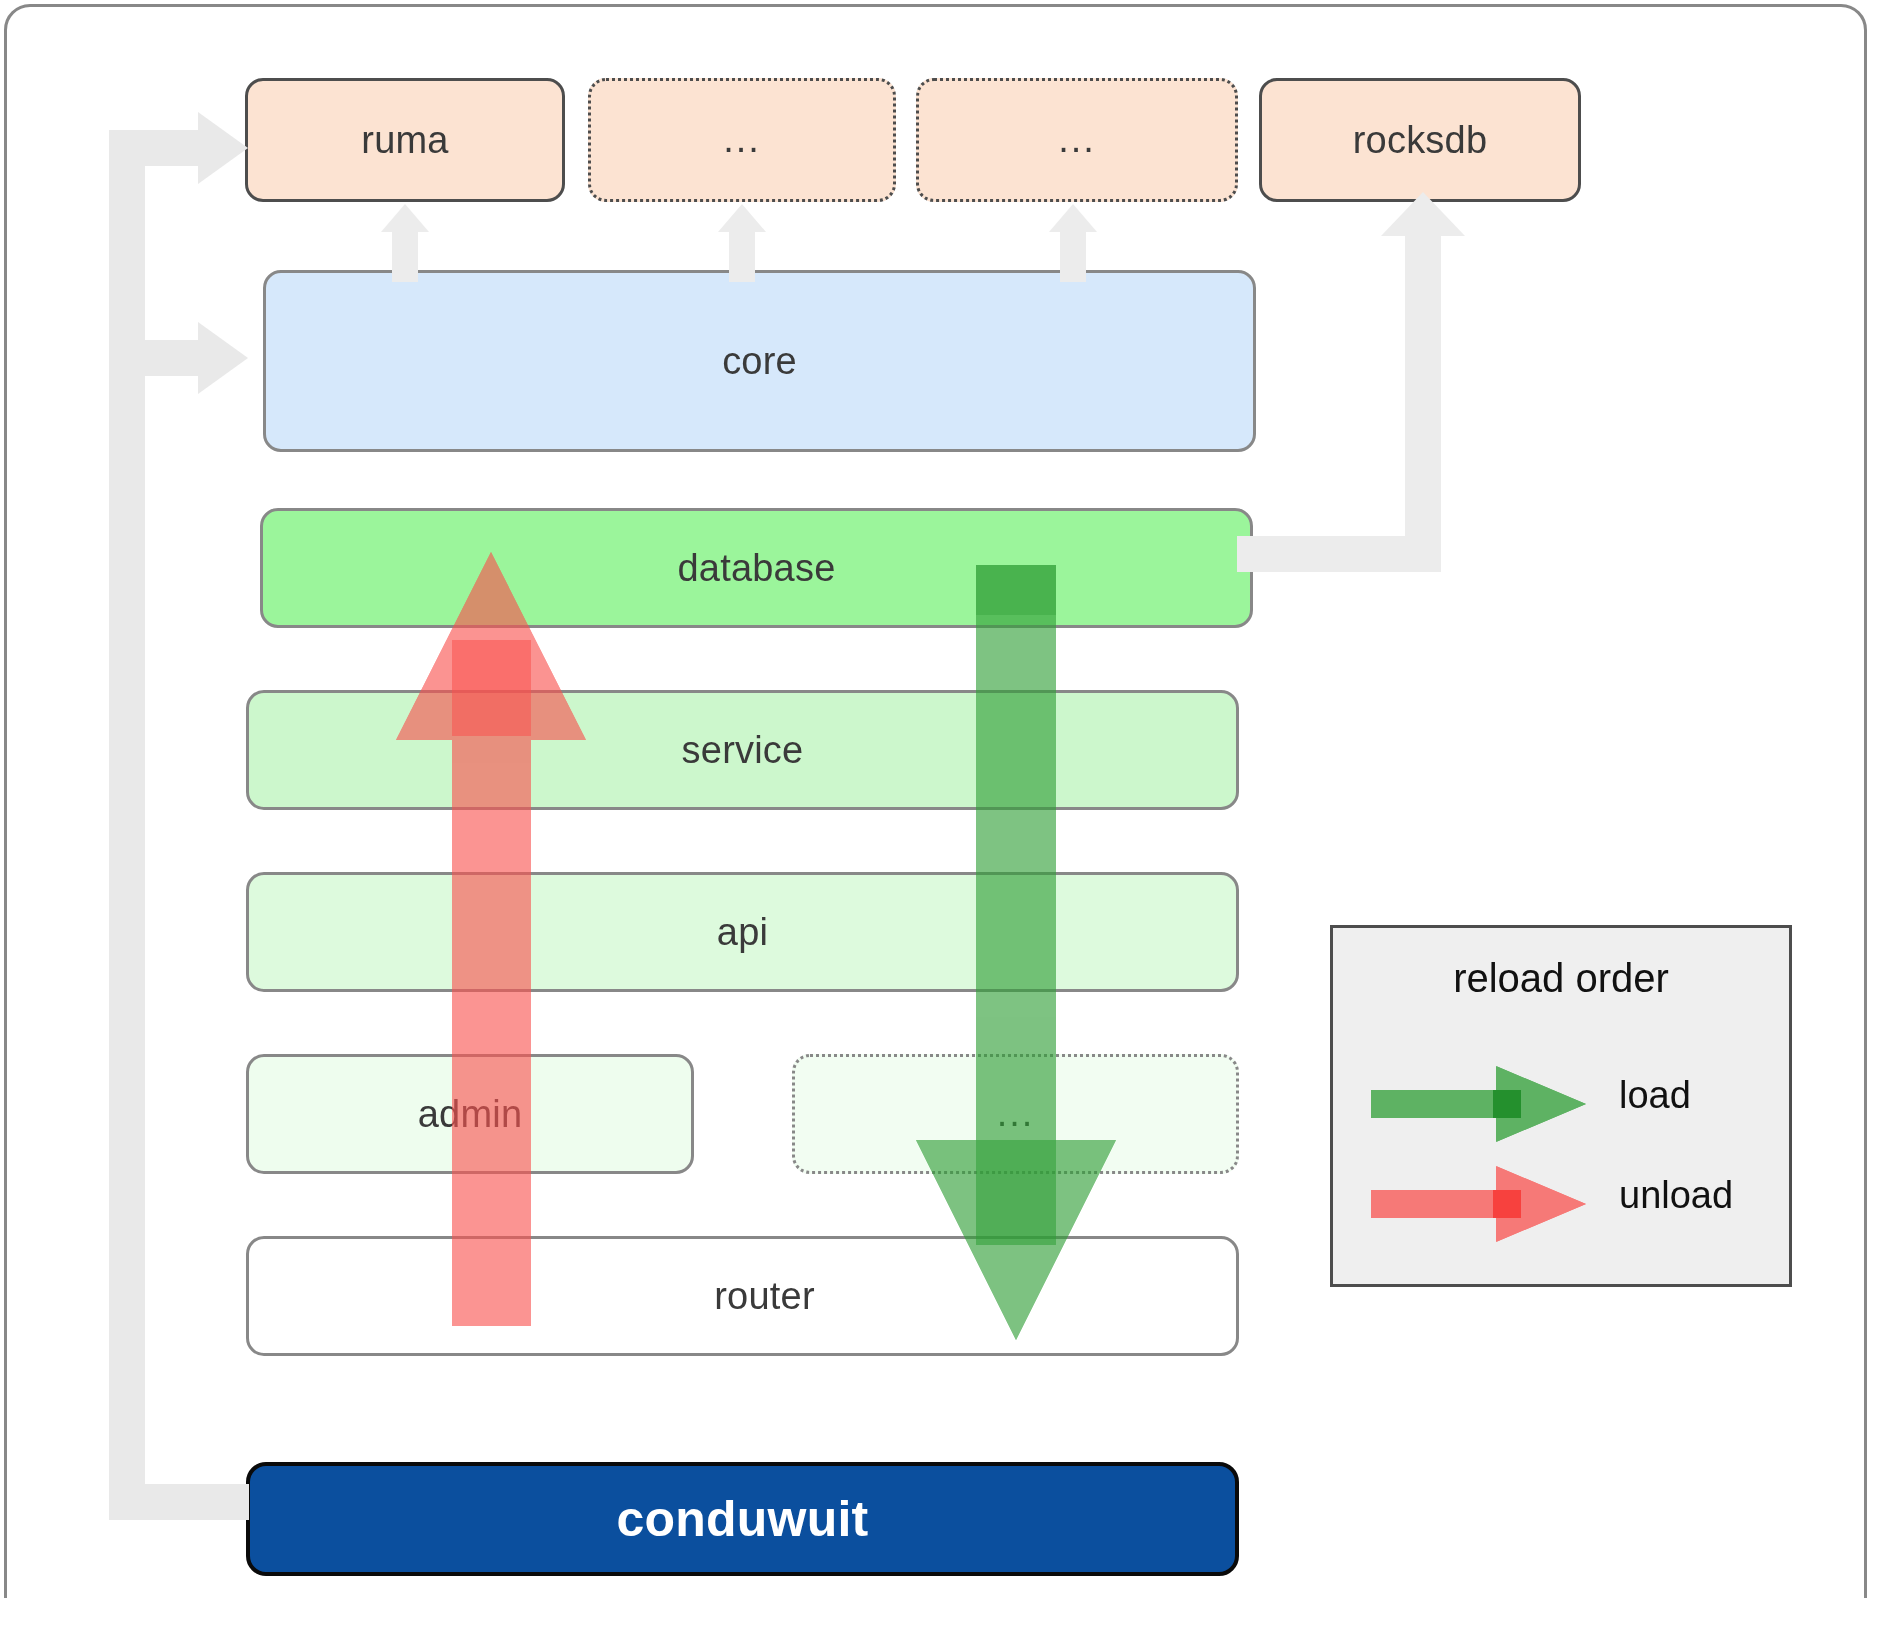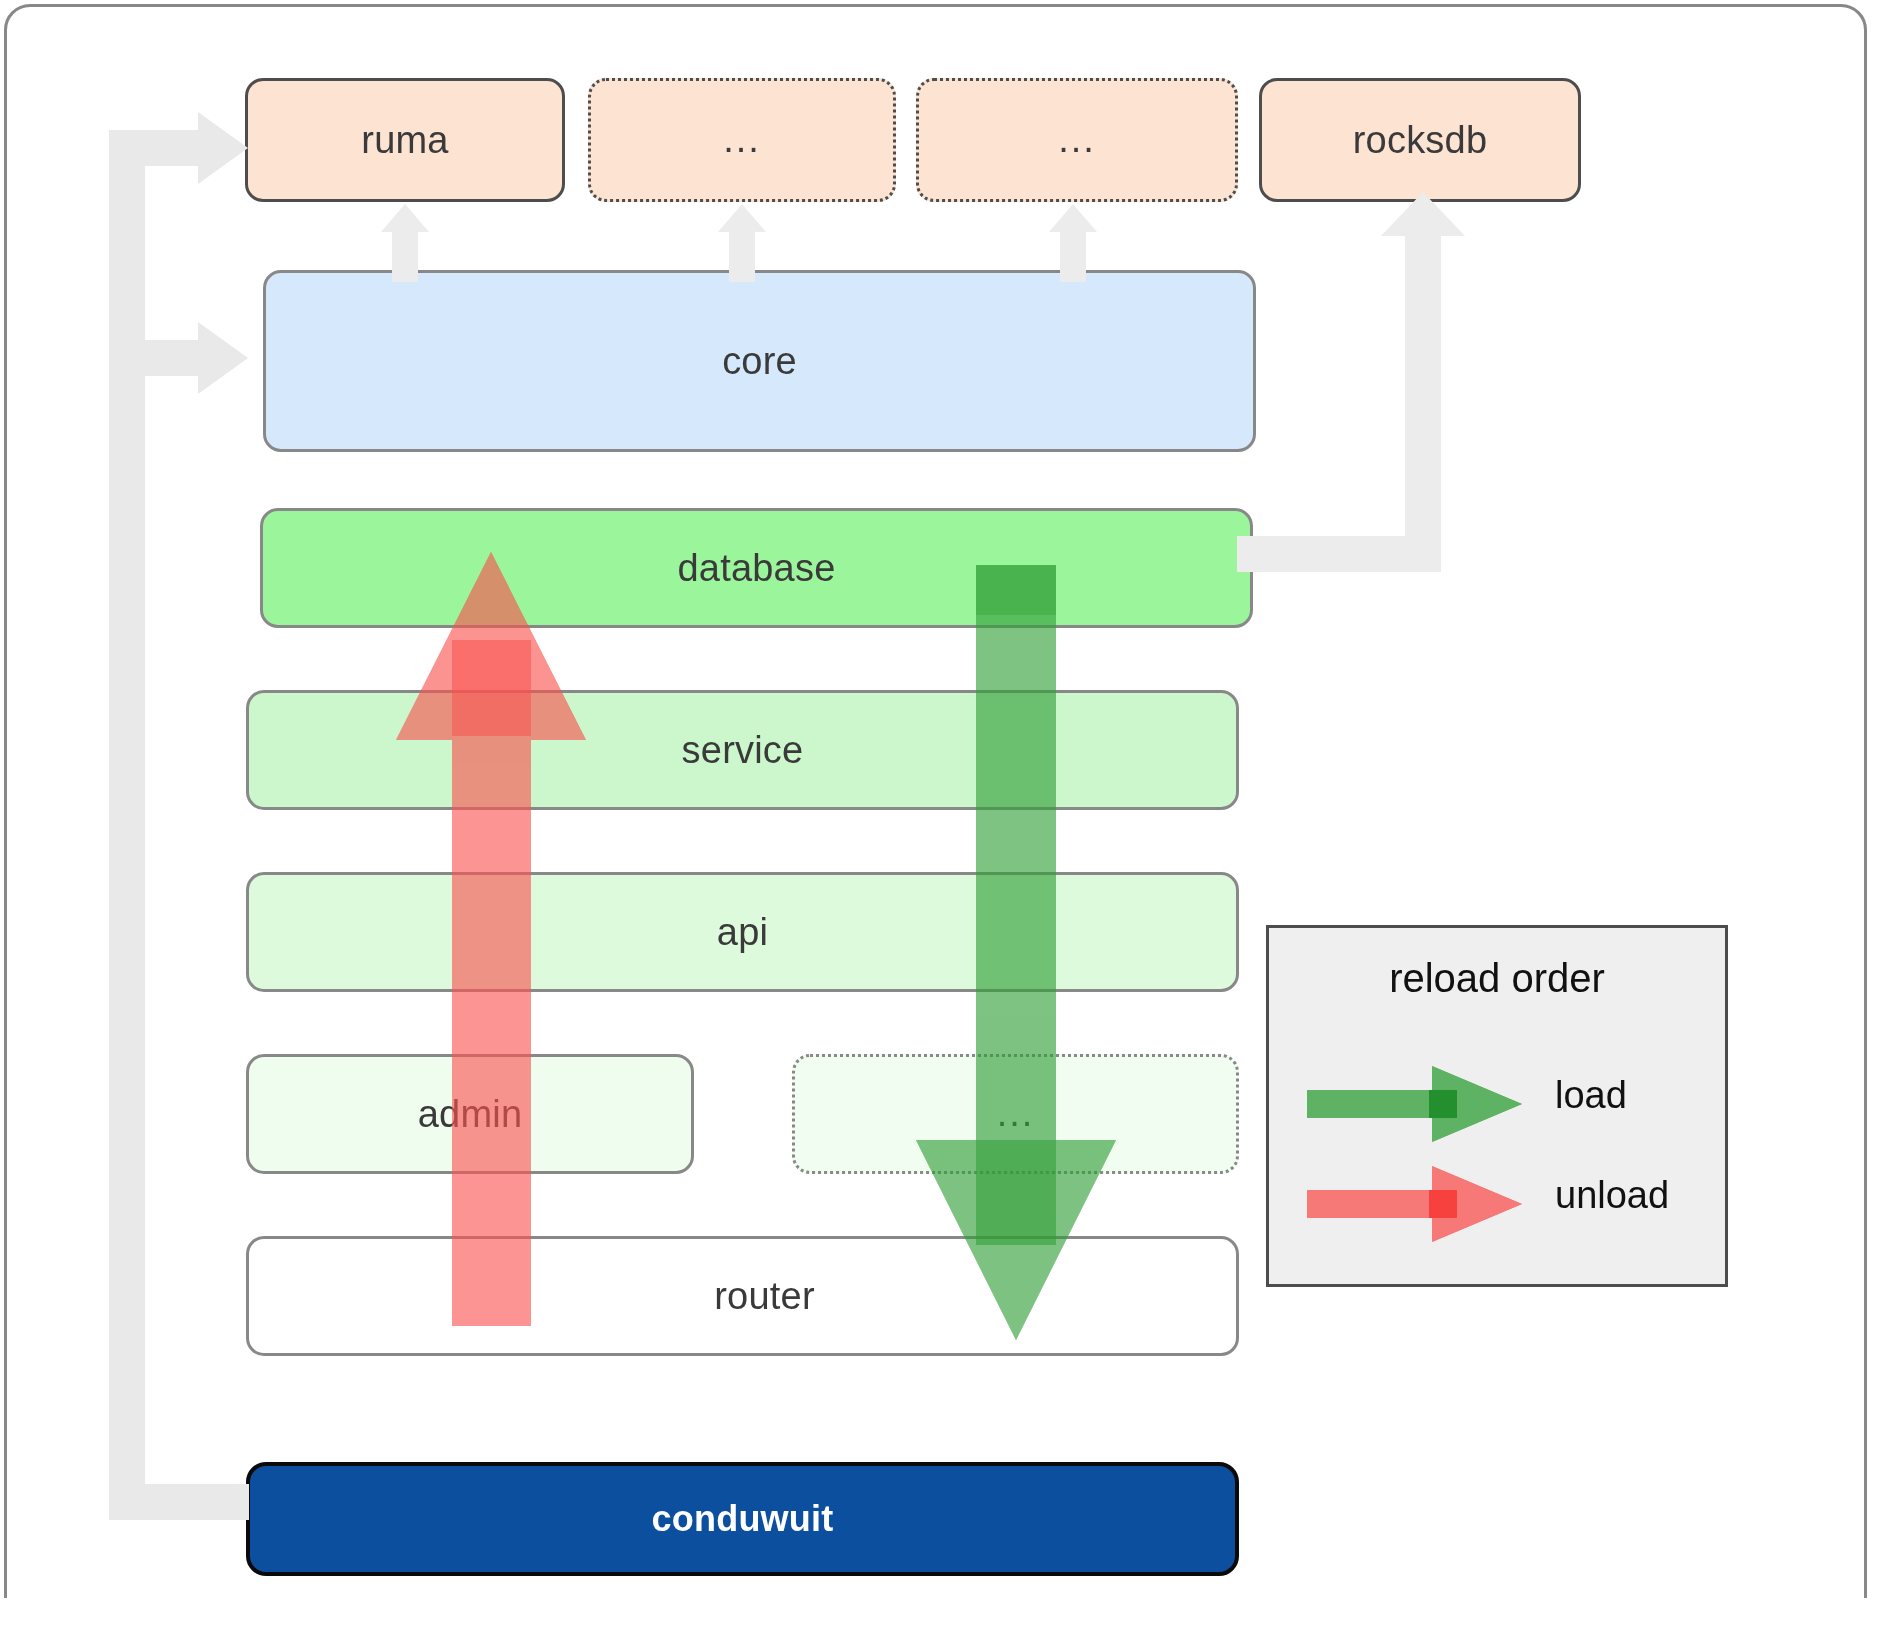--- a/index.html
+++ b/index.html
@@ -66,40 +66,40 @@
     letter-spacing: 2px;
     line-height: 0.4;
   }
 
   
   #node-conduwuit {
     background: #0b4f9e;
     border: 4px solid #0a0a0a;
     border-radius: 20px;
     color: #ffffff;
-    font-size: 36px;
+    font-size: 50px;
     font-weight: 700;
     align-items: center;
   }
 
   
   .ovl {
     position: absolute;
     left: 0; top: 0;
     width: 1883px;
     height: 1643px;
     pointer-events: none;
   }
   #gray-layer { z-index: 1; }
   #flow-layer { z-index: 5; }
 
   
   #legend {
     position: absolute;
-    left: 1266px;
+    left: 1330px;
     top: 925px;
     width: 462px;
     height: 362px;
     background: #efefef;
     border: 3px solid #4d4d4d;
     box-sizing: border-box;
     z-index: 6;
   }
   #legend-title {
     position: absolute;

